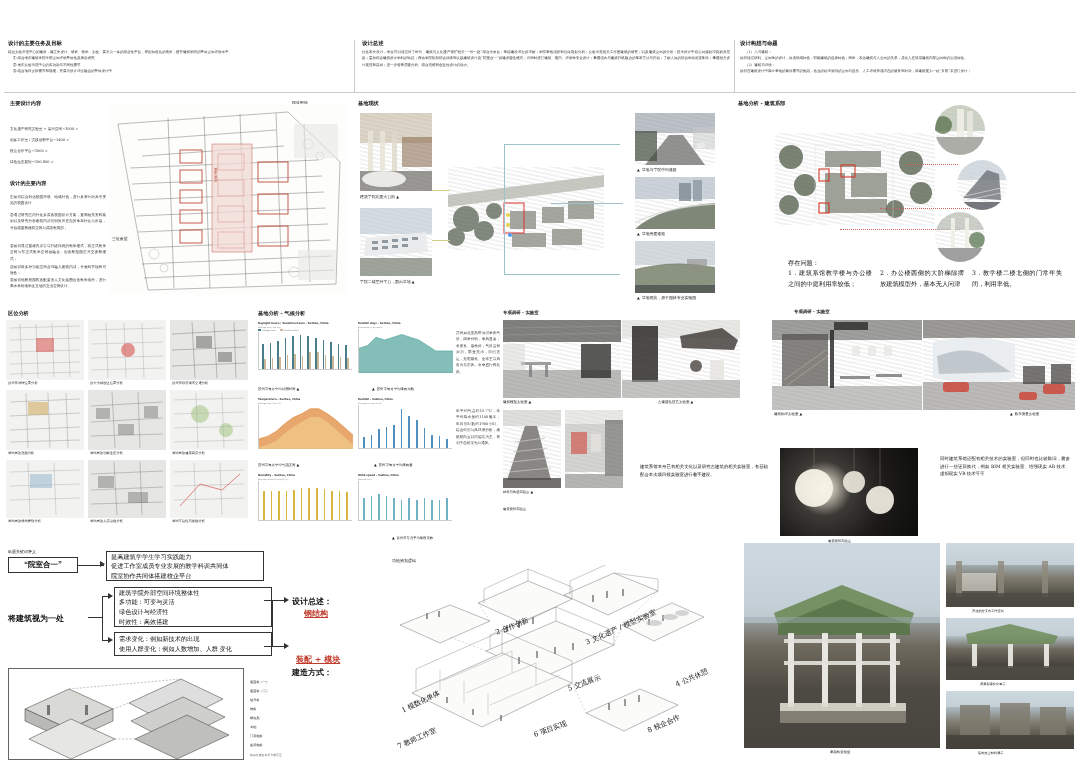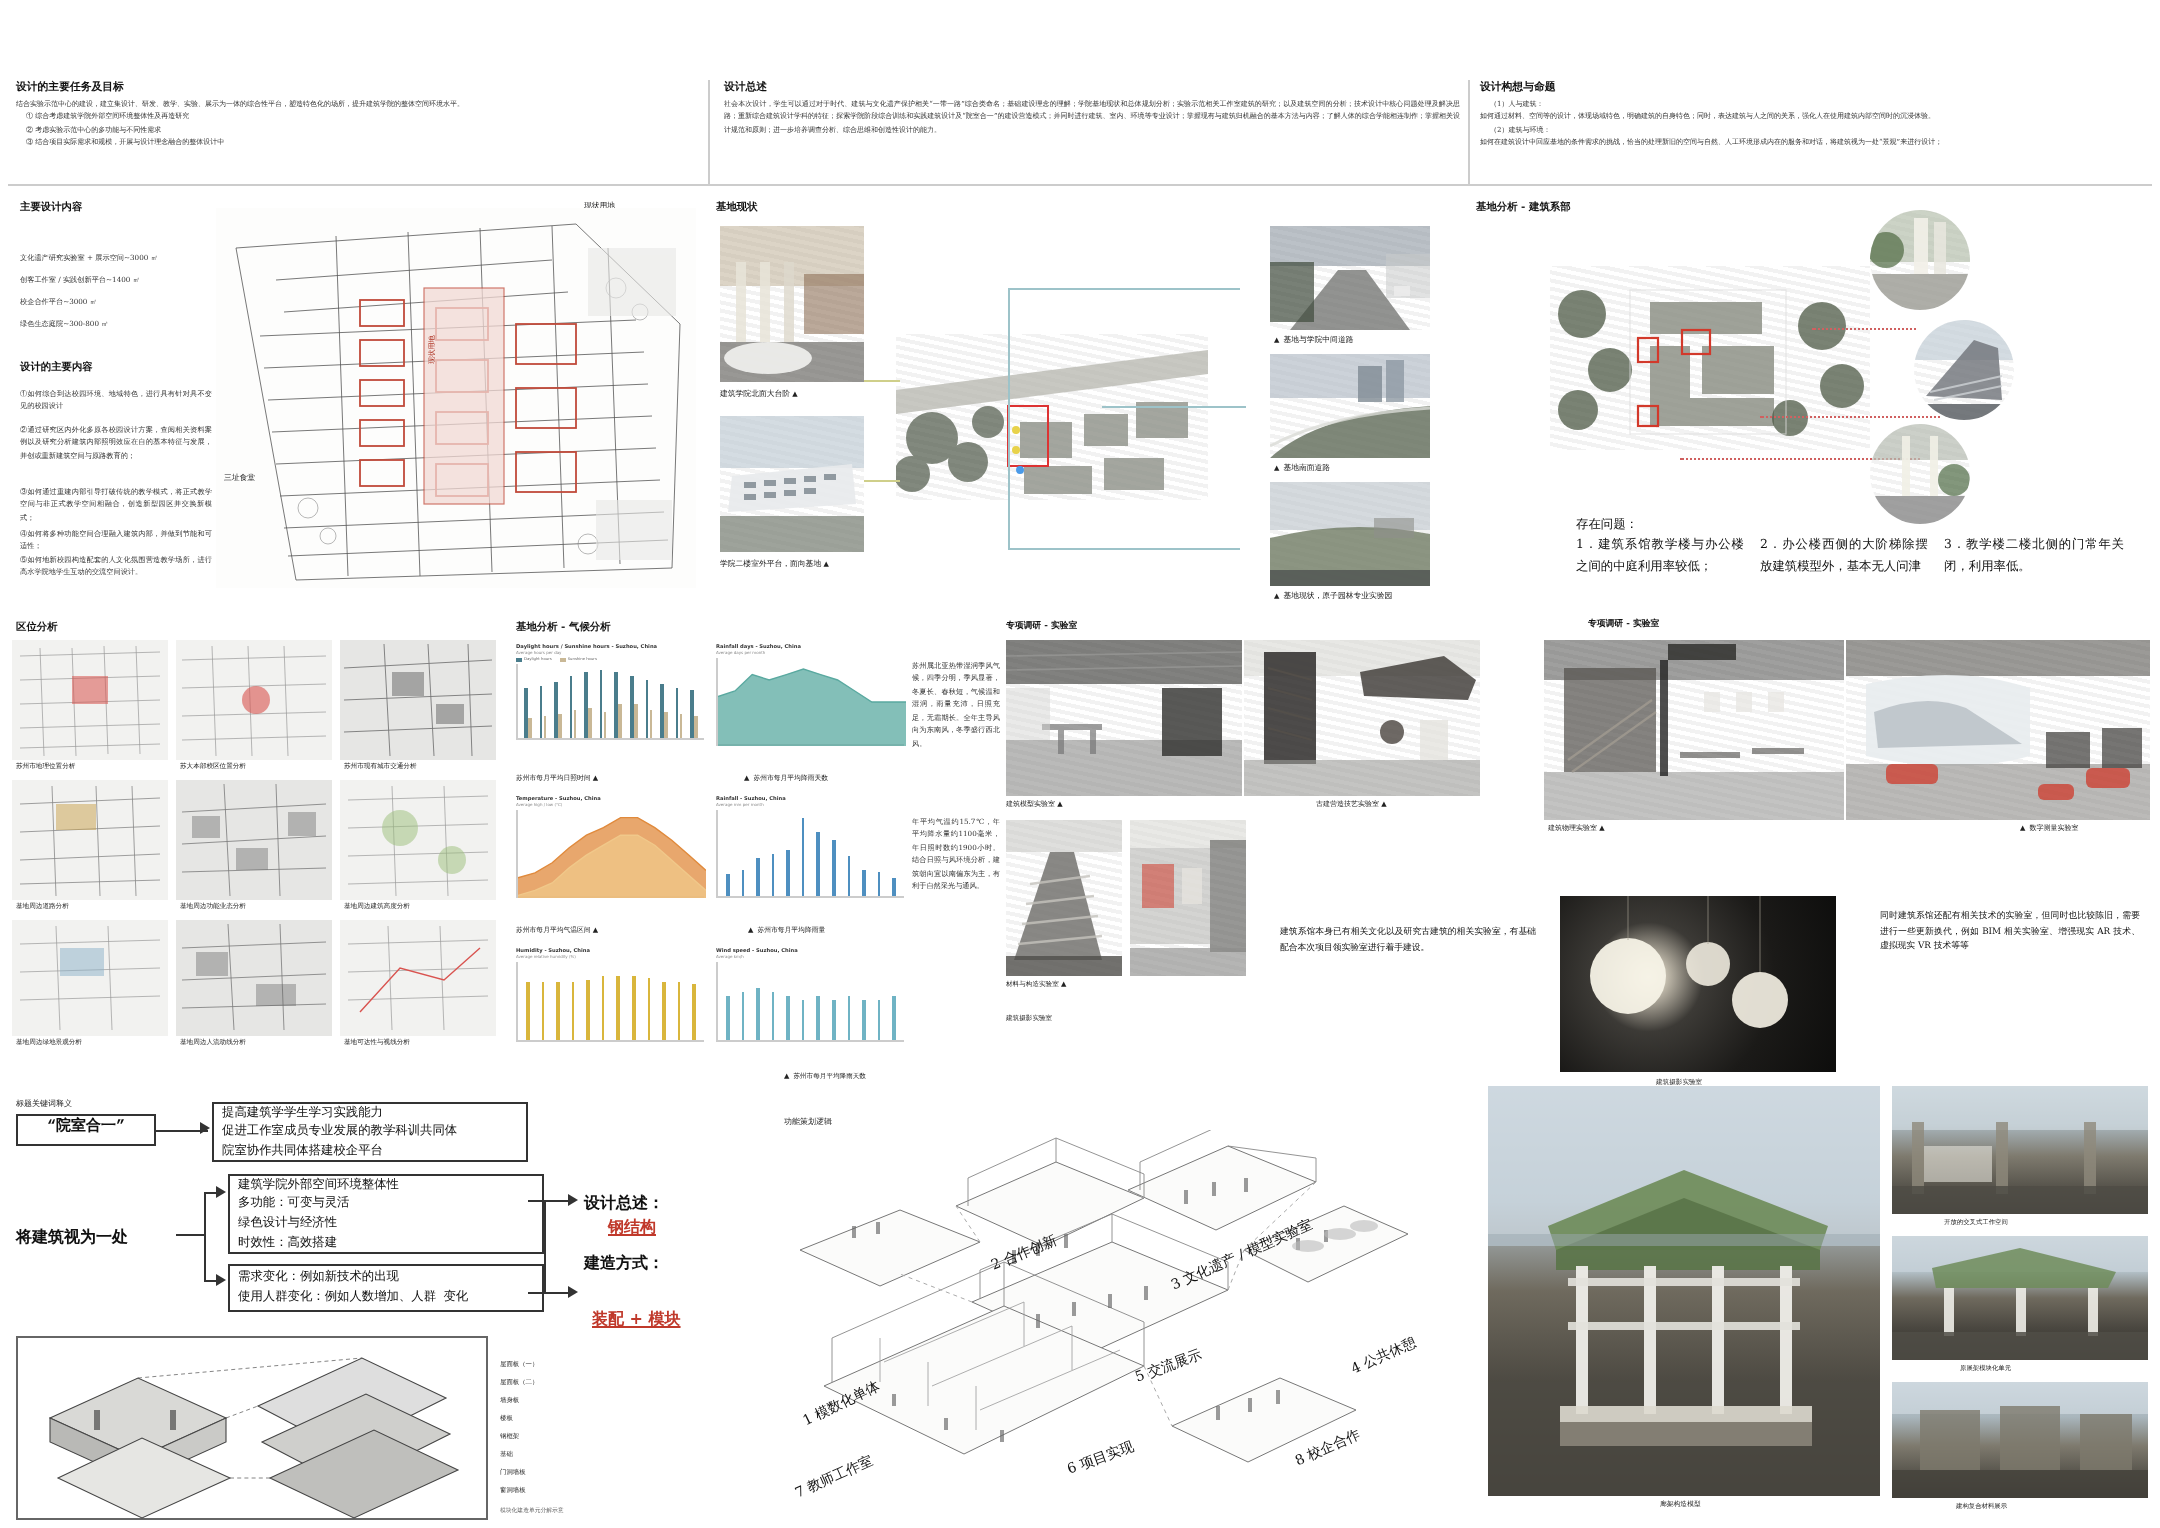--- a/index.html
+++ b/index.html
@@ -72,21 +72,21 @@
   .ph-ov { position:absolute; inset:0; }
 
   
   .plan { position:absolute; background:#fdfdfc; overflow:hidden; }
   .mapcell { position:absolute; background:#f2f2f0; overflow:hidden; }
   .mapcell.dark { background:#e6e6e4; }
 
   
   .dbox {
     position:absolute; border:0.8px solid #333; background:#fff;
-    font-family:Liberation Mono, monospace;
+    font-family:Liberation Serif, serif;
     display:flex; flex-direction:column; justify-content:center;
     padding:2px 4px;
   }
   .dbox div { font-size:6.2px; line-height:1.55; color:#111; white-space:nowrap; }
   .dlabel {
     position:absolute; font-family:"DejaVu Serif","Liberation Serif",serif;
     font-size:8px; font-weight:bold; color:#111; white-space:nowrap;
   }
   .dsmall {
     position:absolute; font-family:"DejaVu Serif","Liberation Serif",serif;
@@ -908,21 +908,21 @@
   <div class="conn" style="left:272px; top:600px; width:1px; height:46px;"></div>
   <div class="conn" style="left:264px; top:600px; width:8px; height:1px;"></div>
   <div class="conn" style="left:264px; top:646px; width:8px; height:1px;"></div>
   <div class="conn" style="left:272px; top:600px; width:14px; height:1px;"></div>
   <div class="conn" style="left:272px; top:646px; width:14px; height:1px;"></div>
   <div style="position:absolute;left:284px;top:597px;width:0;height:0;border-left:5px solid #333;border-top:3px solid transparent;border-bottom:3px solid transparent;"></div>
   <div style="position:absolute;left:284px;top:643px;width:0;height:0;border-left:5px solid #333;border-top:3px solid transparent;border-bottom:3px solid transparent;"></div>
 
   <div class="dlabel" style="left:292px; top:596px;">设计总述：</div>
   <div class="dlabel red" style="left:304px; top:608px;">钢结构</div>
-  <div class="dlabel" style="left:292px; top:626px;">建造方式：</div>
+  <div class="dlabel" style="left:292px; top:667px;">建造方式：</div>
   <div class="dlabel red" style="left:296px; top:654px;">装配 + 模块</div>
 
   <div class="isobox" style="left:8px; top:668px; width:236px; height:92px; border-color:#666;">
     <svg width="236" height="92" viewBox="0 0 236 92">
       <g stroke="#444" stroke-width="0.55" fill="none">
         <path d="M16,40 L60,20 L104,40 L60,60 Z" fill="#d9d9d6"></path>
         <path d="M16,40 L16,52 L60,72 L60,60 Z" fill="#b9b9b6"></path>
         <path d="M60,60 L60,72 L104,52 L104,40 Z" fill="#cacac7"></path>
         <path d="M20,70 L62,50 L106,70 L62,90 Z" fill="#e6e6e3"></path>
         <path d="M120,34 L172,10 L214,30 L162,56 Z" fill="#dedede"></path>

